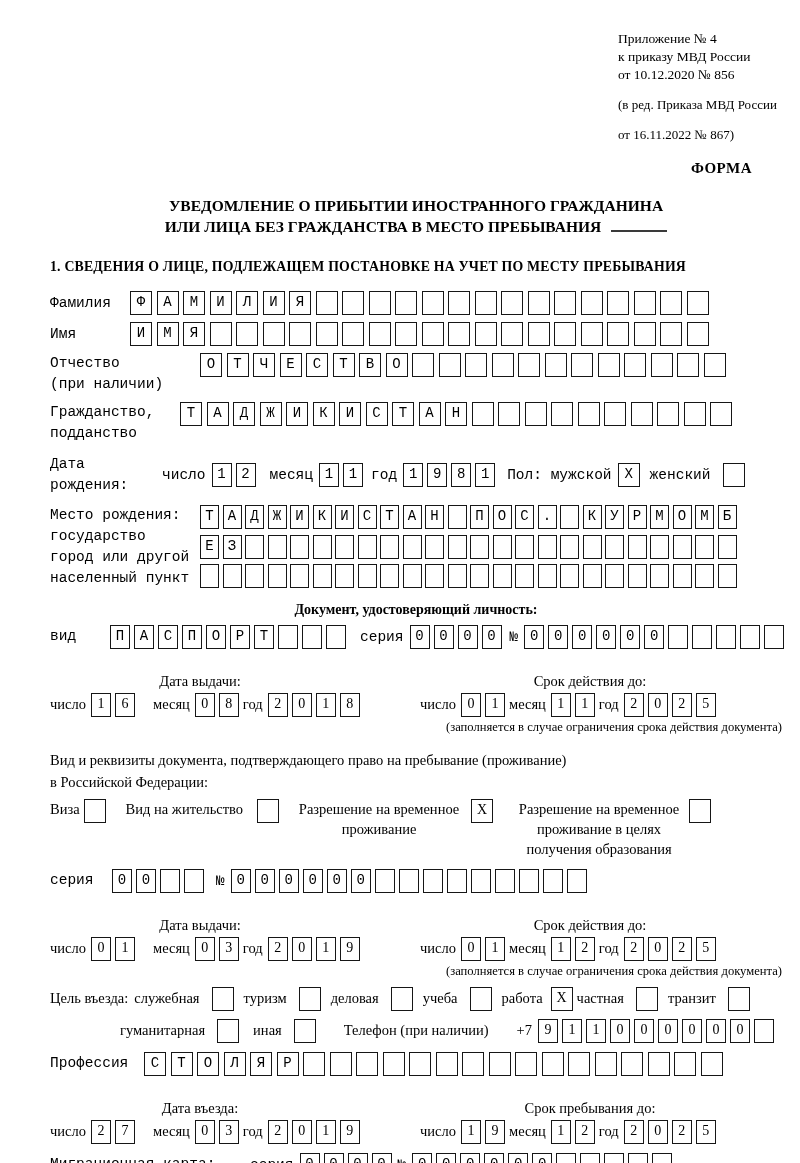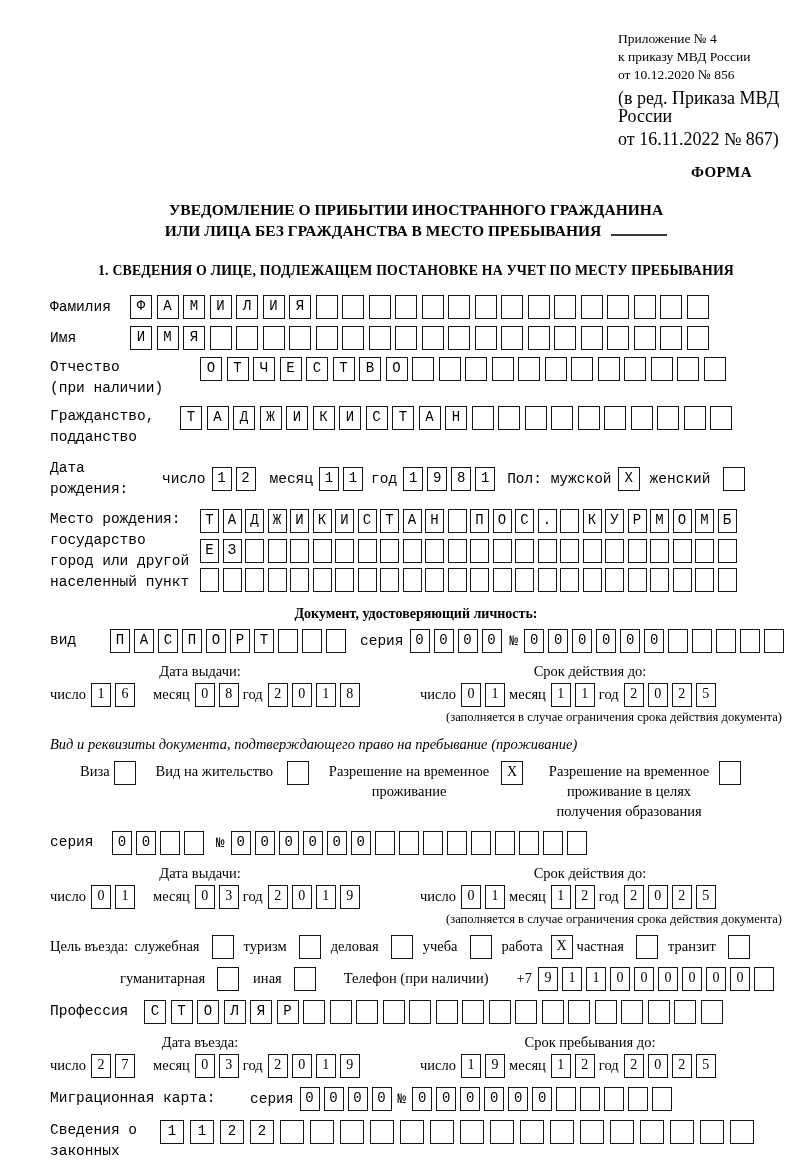--- a/index.html
+++ b/index.html
@@ -4,26 +4,26 @@
 <style>
   html,body{margin:0;padding:0;}
   body{
     width:800px;height:1163px;overflow:hidden;background:#ffffff;color:#000;
     font-family:"Liberation Serif", serif;
   }
   .page{box-sizing:border-box;width:800px;height:1163px;padding:30px 18px 0 50px;}
 
   
   .hdr{margin-left:568px;font-size:13.5px;line-height:18px;}
-  .hdr .sub{font-size:18px;margin-top:5px;}
+  .hdr .sub{font-size:13px;margin-top:12px;}
   .forma{text-align:right;font-weight:bold;font-size:15px;margin-top:16px;padding-right:30px;letter-spacing:.5px;}
 
   .title{ text-align:center;font-weight:bold;font-size:15.5px;line-height:21px;margin-top:18px;}
   .title .uline{display:inline-block;width:56px;border-bottom:2px solid #3a3a3a;height:14px;margin-left:10px;}
-  .sect{ text-align:center;font-weight:bold;font-size:13.8px;margin-top:22px;letter-spacing:.2px;}
+  .sect{ font-weight:bold;font-size:13.8px;margin-top:22px;letter-spacing:.2px;}
 
   
   .frow{display:flex;align-items:center;margin-top:7px;font-family:Liberation Mono, monospace;}
   .frow.top{align-items:flex-start;}
   .flabel{font-size:14.5px;line-height:21px;flex:none;}
   .w80{width:80px;} .w150{width:150px;} .w130{width:130px;} .w100{width:100px;}
   .stack>*{margin-top:0;}
   .stack .cells{display:block;margin-bottom:5.5px;}
 
   
@@ -35,31 +35,31 @@
   }
   .cells-md .cell{width:20px;margin-right:4px;}
   .cells-sm .cell{width:19px;margin-right:3.5px;}
   .cells-lg .cell{width:24px;margin-right:6px;}
   .cb{margin-left:6px;margin-right:0;}
 
   .ilbl{font-size:14.5px;margin:0 6px 0 10px;}
   .ilbl.first{margin-left:0;}
 
   
-  .dpair{display:flex;margin-top:10px;}
+  .dpair{display:flex;margin-top:24px;}
   .dg{flex:none;}
   .dg-l{width:370px;padding-left:0;}
   .dg-r{width:340px;}
   .dg-title{text-align:center;font-size:14.5px;margin-bottom:3px;}
   .dg-row{display:flex;align-items:center;}
   .dg-row .ilbl{margin:0 5px 0 0;}
   .dg-row .gap{width:14px;}
   .note{ text-align:right;font-size:12.6px;margin-top:3px;}
 
-  .para{font-size:14.5px;line-height:22px;margin-top:8px;font-style:italic;}
+  .para{font-size:14.5px;line-height:22px;margin-top:14px;}
 
   
   .opts{display:flex;align-items:flex-start;margin-top:6px;}
   .opt{display:flex;align-items:flex-start;}
   .opt .cell{flex:none;}
   .opt-label{font-size:14.5px;line-height:20px;}
   .opt-c{text-align:center;}
   .ow1{margin-right:22px;} .ow3{width:172px;margin-left:14px;margin-right:6px;} .ow4{width:176px;margin-left:18px;}
 
   .purpose-line{display:flex;align-items:center;margin-top:8px;flex-wrap:nowrap;}
@@ -177,25 +177,26 @@
         <span class="cells cells-md"><span class="cell">1</span><span class="cell">1</span></span>
         <span class="ilbl first">год</span>
         <span class="cells cells-md"><span class="cell">2</span><span class="cell">0</span><span class="cell">2</span><span class="cell">5</span></span>
       </div>
     </div>
   </div>
   <div class="note">(заполняется в случае ограничения срока действия документа)</div>
 
   <div class="para">
     <div>Вид и реквизиты документа, подтверждающего право на пребывание (проживание)</div>
+    <div>в Российской Федерации:</div>
   </div>
 
   <div class="opts">
     <div class="opt">
-      <span class="opt-label ow1" style="margin-right:2px;margin-left:30px;">Виза</span>
+      <span class="opt-label ow1" style="margin-right:2px;">Виза</span>
       <span class="cell cb" style="margin-left:2px;"></span>
     </div>
     <div class="opt" style="margin-left:20px;">
       <span class="opt-label">Вид на жительство</span>
       <span class="cell cb" style="margin-left:14px;"></span>
     </div>
     <div class="opt">
       <span class="opt-label opt-c ow3">Разрешение на временное проживание</span>
       <span class="cell cb" style="margin-left:0;">X</span>
     </div>

